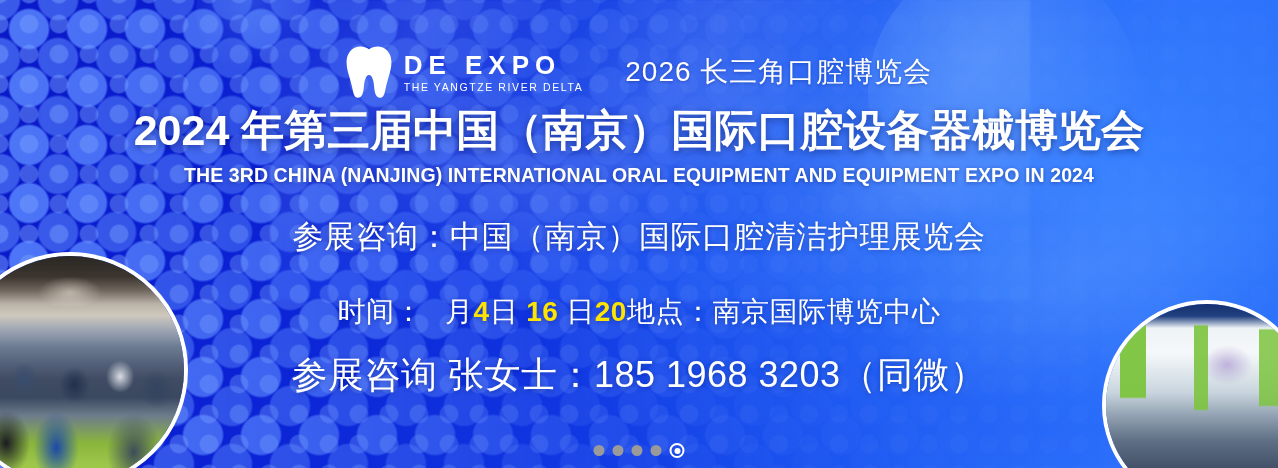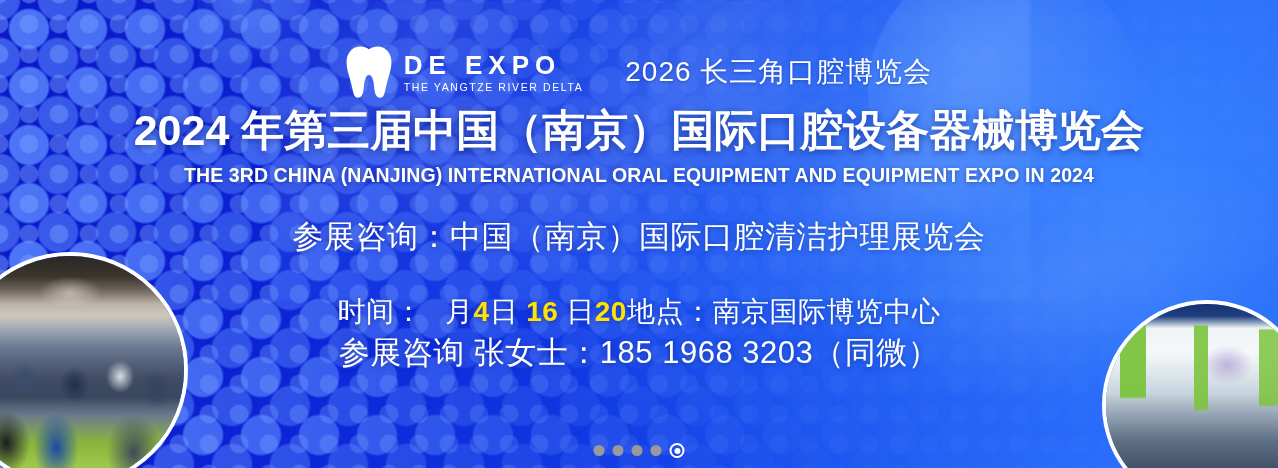--- a/index.html
+++ b/index.html
@@ -193,22 +193,22 @@
     margin-top:35px;
     color:#ffffff; font-size:28px; font-weight:400;
     letter-spacing:0.5px; white-space:nowrap;
     text-shadow:0 1px 5px rgba(3,20,95,0.4);
     display:flex; align-items:baseline;
   }
   .date-line .num { color:#ffe400; font-weight:700; }
   .gap-a { display:inline-block; width:22px; }
   .gap-b { display:inline-block; width:8px; }
   .contact {
-    margin-top:1px;
-    color:#ffffff; font-size:31px; font-weight:400;
+    margin-top:20px;
+    color:#ffffff; font-size:36px; font-weight:400;
     letter-spacing:0.5px; white-space:nowrap;
     text-shadow:0 1px 5px rgba(3,20,95,0.4);
   }
 
   
   .dots-nav {
     position:absolute; left:50%; bottom:10px; transform:translateX(-50%);
     display:flex; align-items:center; gap:8px;
   }
   .nav-dot {

